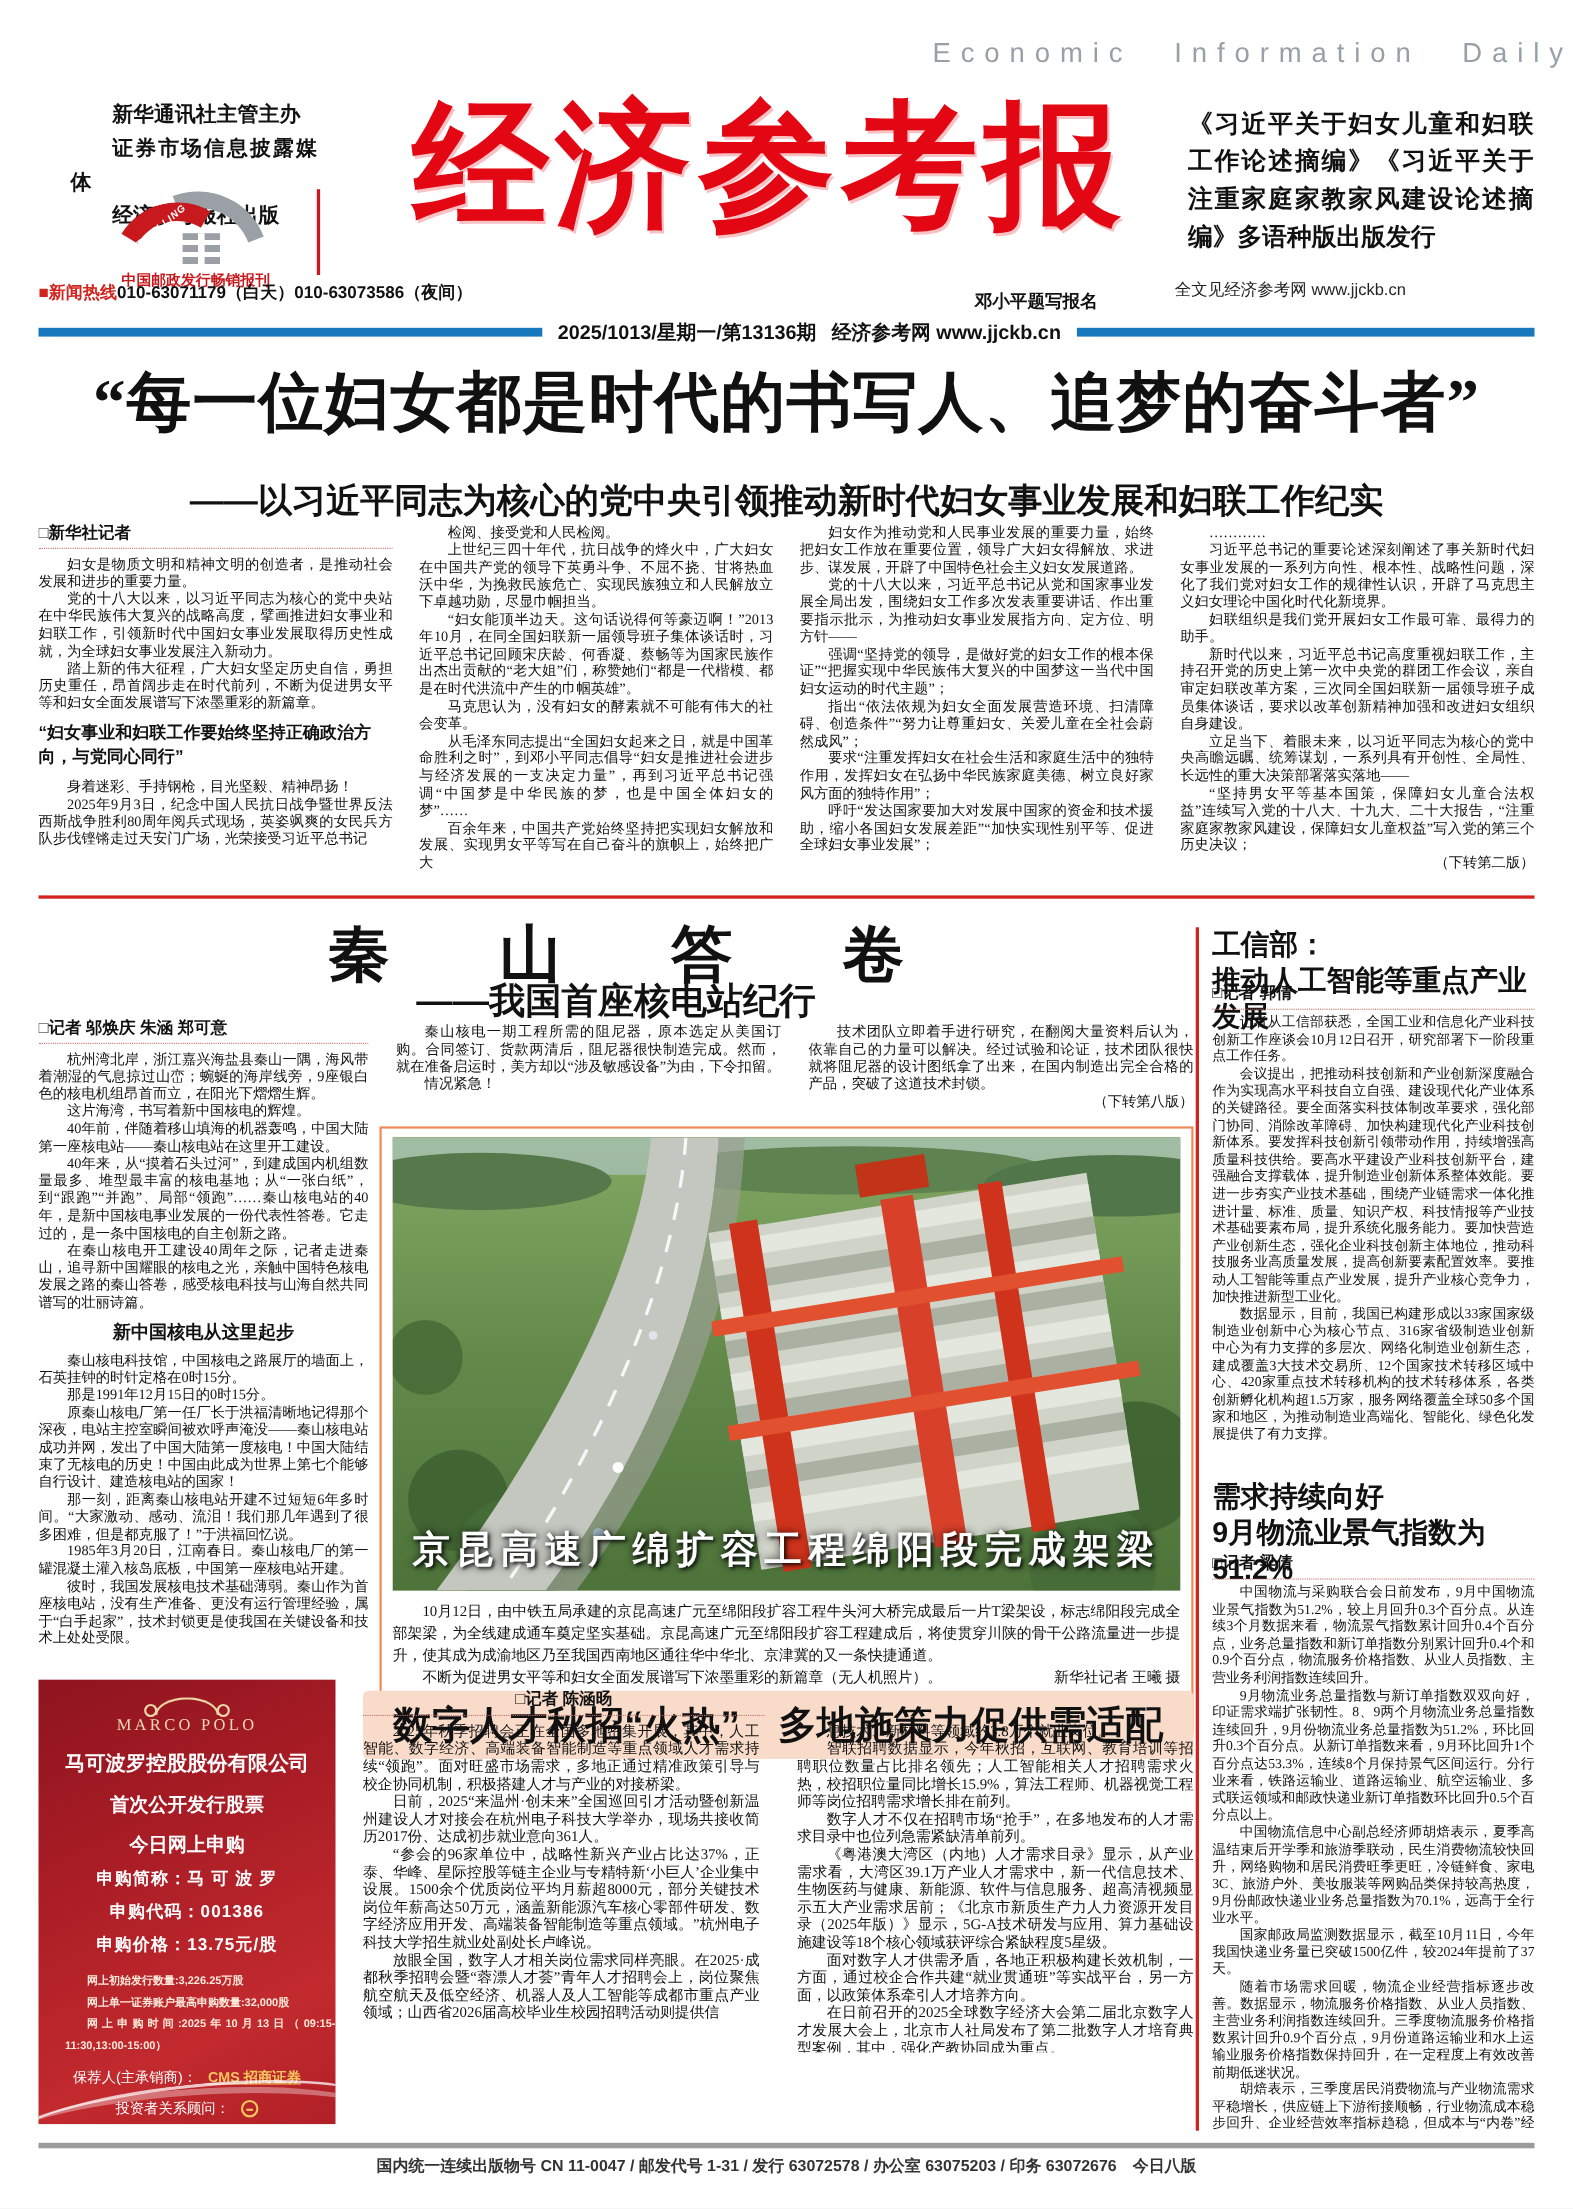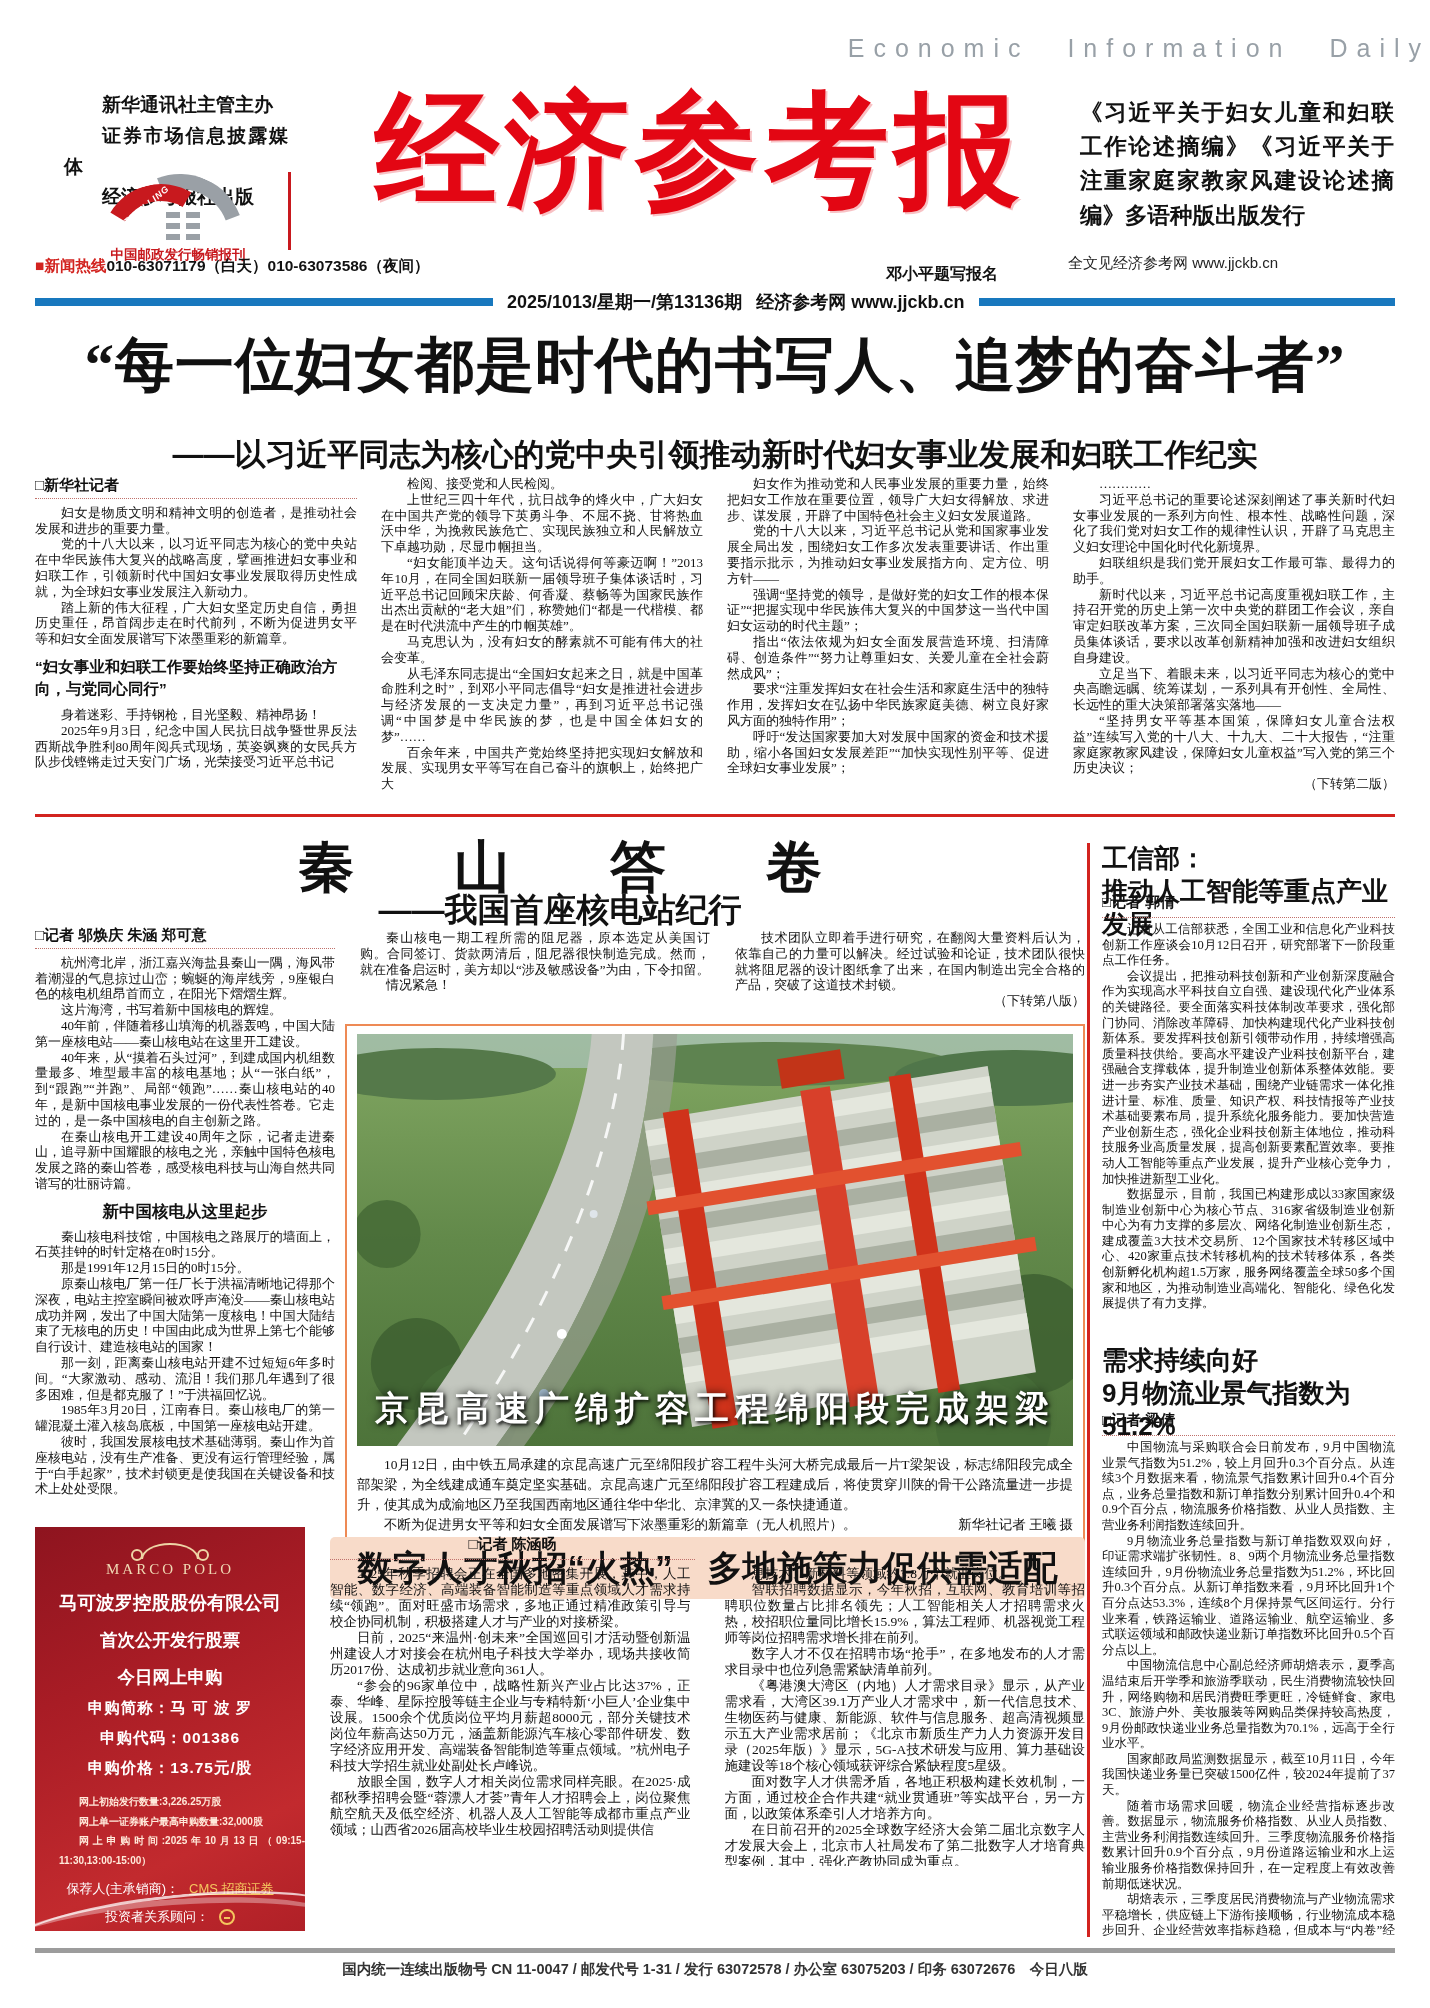--- a/index.html
+++ b/index.html
@@ -122,21 +122,21 @@
                border-radius:50% 50% 0 0/100% 100% 0 0;position:relative;}
   .ad-ornament:before,.ad-ornament:after{content:"";position:absolute;bottom:-2px;width:8px;height:8px;
                border:2px solid #eed5a6;border-radius:50%;}
   .ad-ornament:before{left:-12px;} .ad-ornament:after{right:-12px;}
   .ad-logo{font-family:"Liberation Serif","DejaVu Serif",serif;font-size:15px;letter-spacing:3px;color:#f0d9b4;}
   .ad-company{font-weight:bold;font-size:18.5px;margin-top:12px;}
   .ad-line{font-weight:bold;font-size:17.5px;margin-top:13px;}
   .ad-kv{font-weight:bold;font-size:15.5px;margin-top:9px;letter-spacing:1px;}
   .ad-details{margin:13px 0 0 24px;text-align:left;font-size:10px;line-height:1.95;color:#ffe9da;font-weight:bold;}
   .ad-row{display:flex;align-items:center;justify-content:center;gap:10px;margin-top:10px;font-size:13px;}
-  .ad-gold{color:#f5c65e;font-weight:normal;text-decoration:underline;}
+  .ad-gold{color:#f5c65e;font-weight:bold;text-decoration:underline;}
   .ad-emblem{display:inline-block;width:16px;height:16px;border:2px solid #f5c65e;border-radius:50%;position:relative;}
   .ad-emblem:after{content:"";position:absolute;left:3px;top:6px;width:6px;height:2px;background:#f5c65e;}
   .swoosh{position:absolute;left:-30px;bottom:-34px;width:340px;height:70px;border-radius:50%;
           border-top:3px solid rgba(255,255,255,.75);transform:rotate(-6deg);}
   .swoosh2{position:absolute;left:-40px;bottom:-48px;width:360px;height:80px;border-radius:50%;
            border-top:6px solid rgba(255,255,255,.35);transform:rotate(-4deg);}
 
   
   .footrule{position:absolute;left:35px;right:35px;top:1948px;height:5px;background:#9c9c9c;}
   .foottext{position:absolute;left:0;right:0;top:1960px;text-align:center;

